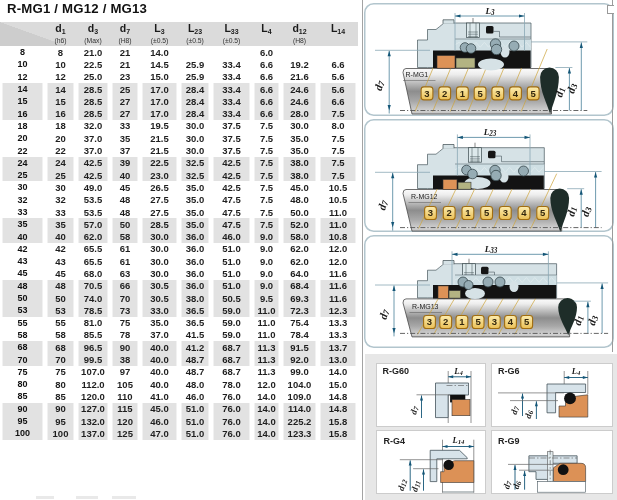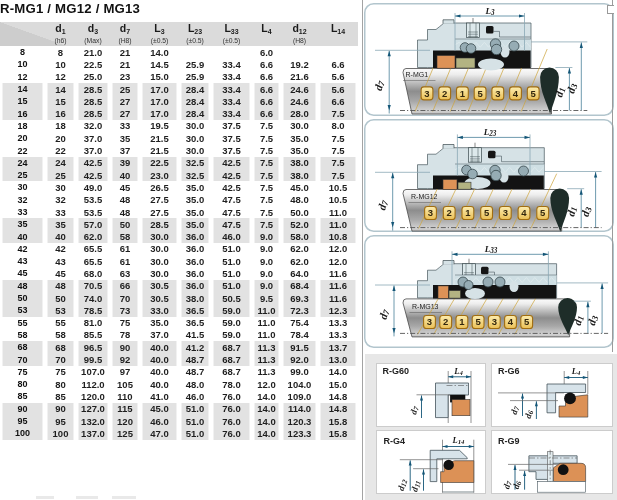--- a/index.html
+++ b/index.html
@@ -1,16 +1,16 @@
 <!DOCTYPE html>
 <html><head><meta charset="utf-8"><style>
 *{margin:0;padding:0;box-sizing:border-box}
 html,body{width:617px;height:500px;overflow:hidden;background:#fff;
   font-family:"Liberation Sans",sans-serif;position:relative}
-#title{position:absolute;left:0;top:1px;font-size:13.2px;font-weight:bold;color:#111;
+#title{position:absolute;left:7px;top:1px;font-size:13.2px;font-weight:bold;color:#111;
   letter-spacing:0.2px}
 #tbl{position:absolute;left:0;top:22px;width:358px;border-collapse:separate;border-spacing:0;
   table-layout:fixed;z-index:2}
 #tbl td,#tbl th{padding:0;text-align:center;vertical-align:middle;overflow:hidden;white-space:nowrap}
 #tbl tr.hd th{height:24px;font-size:10px;color:#1a1a1a;line-height:1}
 #tbl tr.hd th .hs{font-weight:bold;font-size:10.5px}
 #tbl tr.hd th sub{font-size:7px;vertical-align:-2px}
 #tbl tr.hd th .tol{font-weight:normal;font-size:6.8px;color:#333}
 #tbl td{height:12.3px;font-size:9.5px;font-weight:bold;color:#1f1f1f}
 #tbl td.lbl{font-size:9px;color:#111}
@@ -352,21 +352,21 @@
         <td>41.2</td>
         <td>68.7</td>
         <td>11.3</td>
         <td>91.5</td>
         <td>13.7</td>
       </tr>
       <tr class="g">
         <td class="lbl">70</td>
         <td>70</td>
         <td>99.5</td>
-        <td>92</td>
+        <td>38</td>
         <td>40.0</td>
         <td>48.7</td>
         <td>68.7</td>
         <td>11.3</td>
         <td>92.0</td>
         <td>13.0</td>
       </tr>
       <tr>
         <td class="lbl">75</td>
         <td>75</td>
@@ -417,21 +417,21 @@
       </tr>
       <tr class="g">
         <td class="lbl">95</td>
         <td>95</td>
         <td>132.0</td>
         <td>120</td>
         <td>46.0</td>
         <td>51.0</td>
         <td>76.0</td>
         <td>14.0</td>
-        <td>120.3</td>
+        <td>225.2</td>
         <td>15.8</td>
       </tr>
       <tr class="g">
         <td class="lbl">100</td>
         <td>100</td>
         <td>137.0</td>
         <td>125</td>
         <td>47.0</td>
         <td>51.0</td>
         <td>76.0</td>

